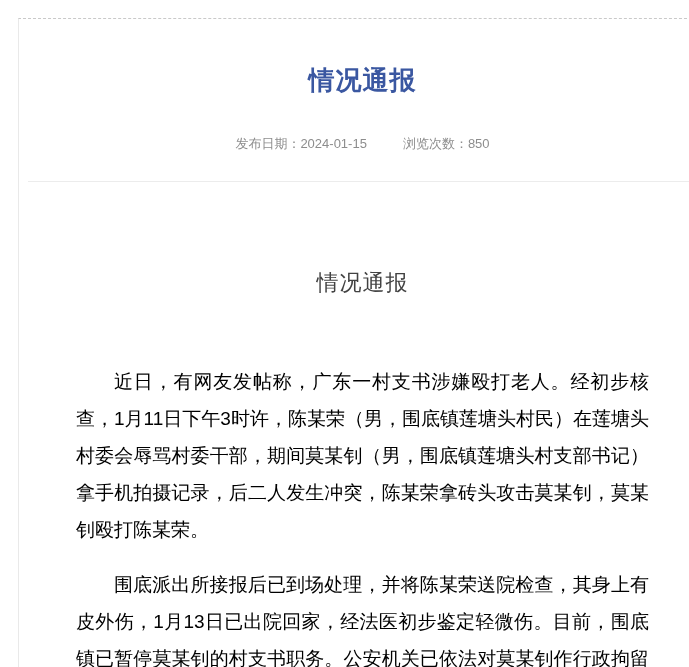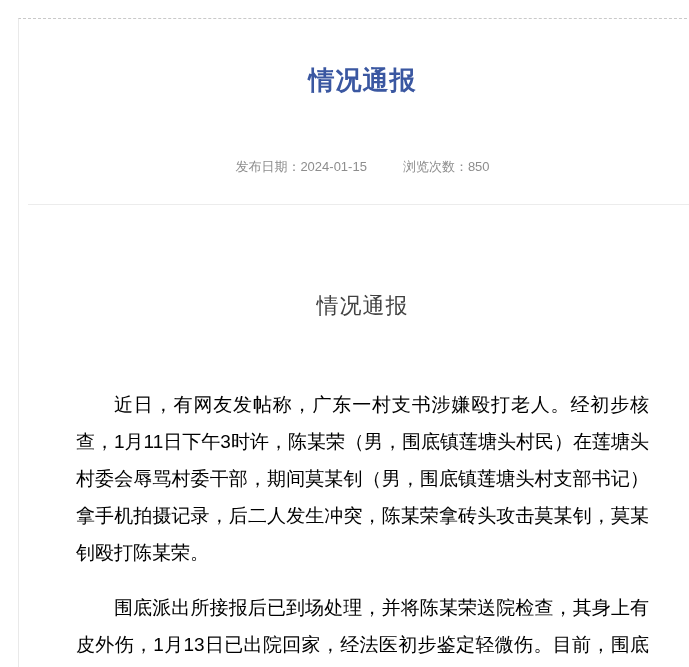--- a/index.html
+++ b/index.html
@@ -25,21 +25,21 @@
     border-bottom: 1px solid #ececec;
   }
   .doc-title {
     font-size: 26px;
     font-weight: 700;
     color: #3a57a1;
     line-height: 32px;
     letter-spacing: 1px;
   }
   .doc-meta {
-    margin-top: 36px;
+    margin-top: 13px;
     font-size: 13px;
     color: #8d8d8d;
     line-height: 16px;
   }
   .doc-meta .meta-item { display: inline-block; }
   .doc-meta .meta-gap { display: inline-block; width: 14px; }
   .article {
     padding: 0 30px;
   }
   .article-heading {

